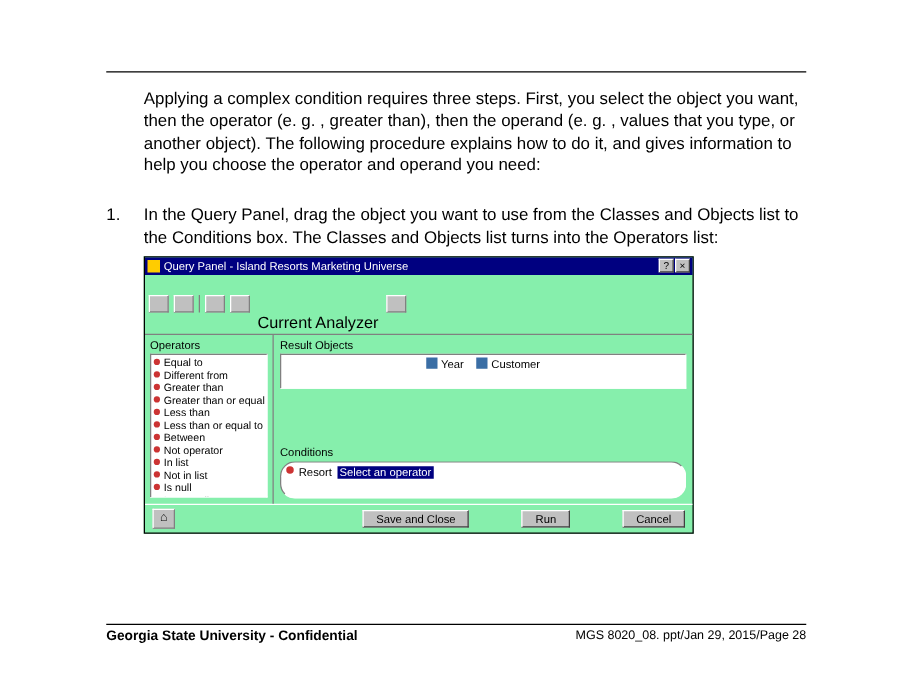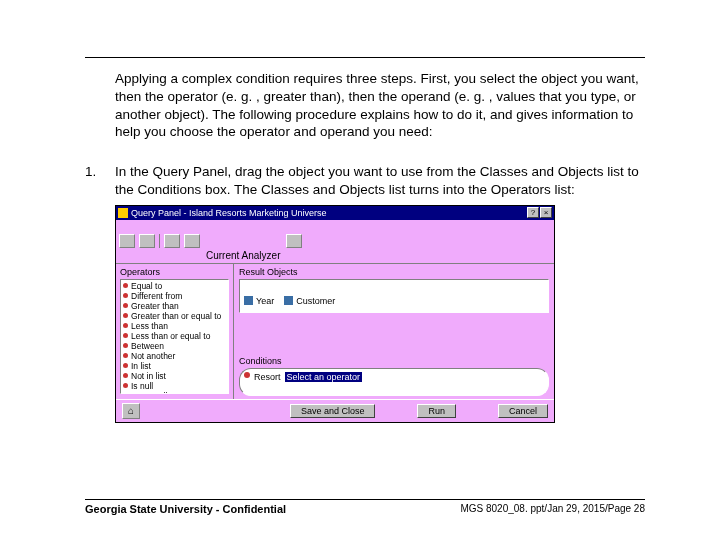--- a/index.html
+++ b/index.html
@@ -39,21 +39,21 @@
     font-size: 13.5px;
     line-height: 1.32;
   }
   .stepnum { width: 30px; flex: 0 0 30px; }
   .steptxt { flex: 1; }
   
   .qp-wrap {
     margin-top: 6px;
     margin-left: 30px;
     width: 440px;
-    background: #f0abfc;
+    background: #86efac;
     border: 1px solid #000;
     font-family: Tahoma, Arial, sans-serif;
     font-size: 9px;
     color: #000;
   }
   .qp-titlebar {
     background: linear-gradient(#000080,#000080);
     color: #fff;
     display: flex;
     align-items: center;
@@ -75,49 +75,49 @@
     padding: 2px 3px;
     border-bottom: 1px solid #808080;
     gap: 4px;
   }
   .qp-tool {
     width: 16px; height: 14px;
     background: #c0c0c0;
     border-top:1px solid #fff; border-left:1px solid #fff;
     border-right:1px solid #808080; border-bottom:1px solid #808080;
   }
-  .qp-labelcell { font-size:10px; padding: 0 2px; margin-top: 28px; }
+  .qp-labelcell { font-size:13px; padding: 0 2px; margin-top: 28px; }
   .qp-input {
     background:#fff; border:1px inset #808080;
     height:13px; padding:0 2px; font-size:9px; display:flex; align-items:center;
   }
   .qp-body { display:flex; height: 135px; }
   .qp-left {
-    width: 118px;
+    width: 103px;
     border-right:1px solid #808080;
     padding: 3px 4px;
   }
   .qp-right { flex:1; padding:3px 5px; display:flex; flex-direction:column; }
   .qp-section-label { font-size:9px; margin-bottom:2px; }
   .qp-listbox {
     background:#fff;
     border-top:1px solid #808080; border-left:1px solid #808080;
     border-right:1px solid #fff; border-bottom:1px solid #fff;
     height: 115px; overflow:hidden;
     padding: 1px 2px;
   }
   .qp-listbox .item { display:flex; align-items:center; gap:3px; font-size:8.5px; height:10px; white-space:nowrap; }
   .qp-bullet { width:5px; height:5px; border-radius:50%; background:#cc3333; flex:0 0 5px; }
   .qp-resultbox {
     background:#fff;
     border-top:1px solid #808080; border-left:1px solid #808080;
     border-right:1px solid #fff; border-bottom:1px solid #fff;
     height: 28px;
-    padding: 16px 4px;
-    display:flex; gap:10px; align-items:flex-start;
+    padding: 2px 4px;
+    display:flex; gap:10px; align-items:flex-start;justify-content:center;
   }
   .qp-chip { display:flex; align-items:center; gap:3px; font-size:9px; }
   .qp-cube { width:9px; height:9px; background:#3a6ea5; }
   .qp-condbox {
     background:#fff;
     border-top:1px solid #808080; border-left:1px solid #808080;
     border-right:1px solid #fff; border-bottom:1px solid #fff;
     height: 30px; padding:3px 4px;
     display:flex; align-items:flex-start; gap:4px;border-radius:12px;
   }
@@ -204,21 +204,21 @@
             <div class="item">
               <span class="qp-bullet"></span>
               <span>Less than or equal to</span>
             </div>
             <div class="item">
               <span class="qp-bullet"></span>
               <span>Between</span>
             </div>
             <div class="item">
               <span class="qp-bullet"></span>
-              <span>Not another</span>
+              <span>Not operator</span>
             </div>
             <div class="item">
               <span class="qp-bullet"></span>
               <span>In list</span>
             </div>
             <div class="item">
               <span class="qp-bullet"></span>
               <span>Not in list</span>
             </div>
             <div class="item">

